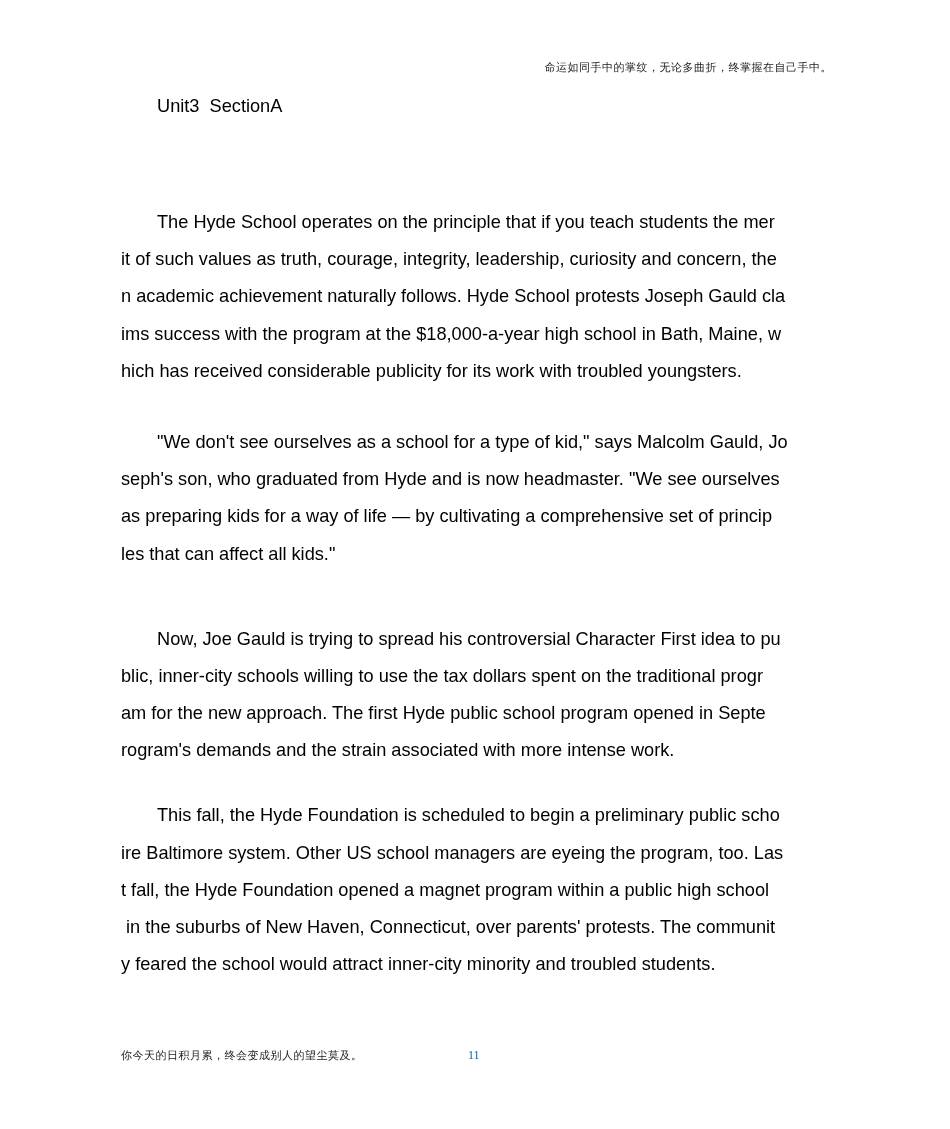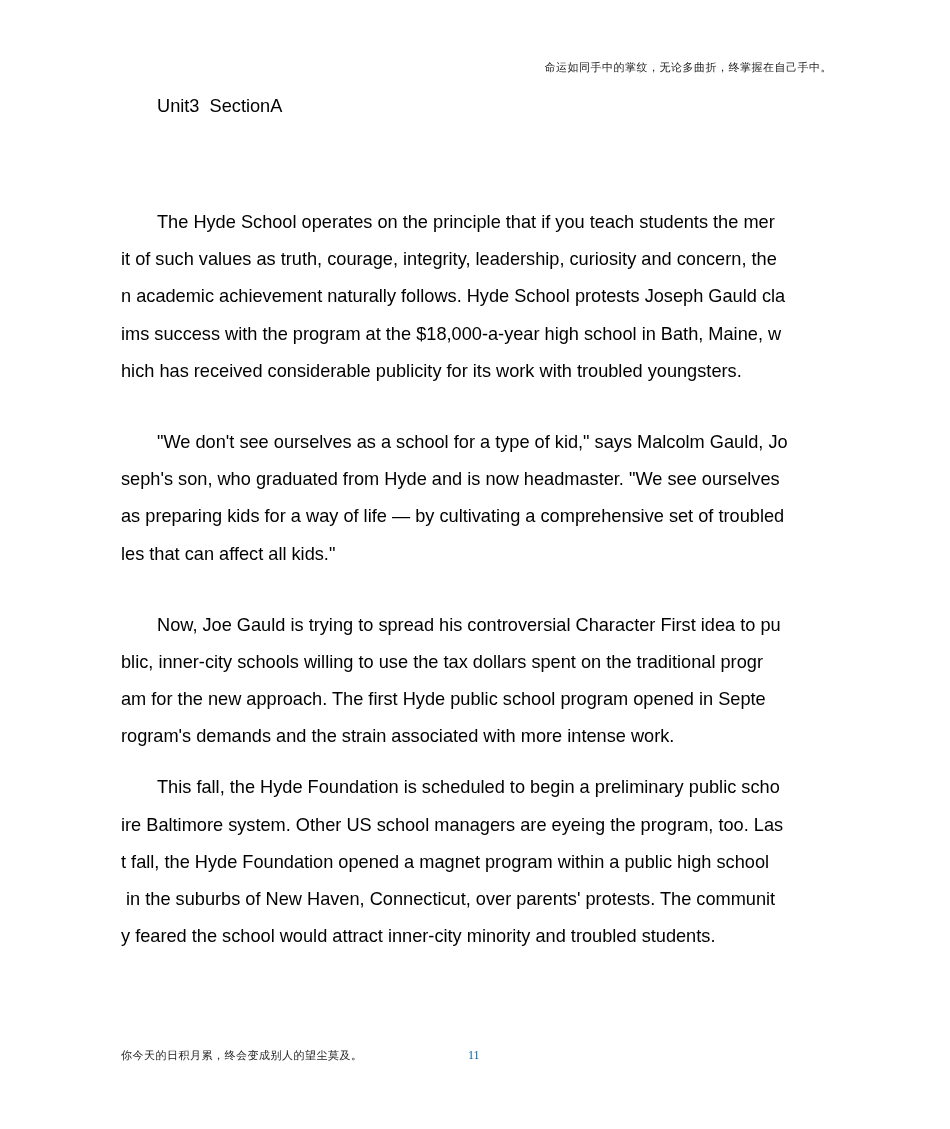--- a/index.html
+++ b/index.html
@@ -62,43 +62,43 @@
       display: block;
       height: 37.2px;
       line-height: 37.2px;
       white-space: pre;
     }
     .line.first {
       padding-left: 36px;
     }
     #p1 { margin-top: 84px; }
     #p2 { margin-top: 34px; }
-    #p3 { margin-top: 34px; }
-    #p4 { margin-top: 14px; }
+    #p3 { margin-top: 48px; }
+    #p4 { margin-top: 28px; }
   </style>
 </head>
 <body>
 
 <div class="header-motto">命运如同手中的掌纹，无论多曲折，终掌握在自己手中。</div>
 
 <div class="content">
   <div class="section-title">Unit3  SectionA</div>
 
   <div class="paragraph" id="p1">
     <span class="line first">The Hyde School operates on the principle that if you teach students the mer</span>
     <span class="line">it of such values as truth, courage, integrity, leadership, curiosity and concern, the</span>
     <span class="line">n academic achievement naturally follows. Hyde School protests Joseph Gauld cla</span>
     <span class="line">ims success with the program at the $18,000-a-year high school in Bath, Maine, w</span>
     <span class="line">hich has received considerable publicity for its work with troubled youngsters.</span>
   </div>
 
   <div class="paragraph" id="p2">
     <span class="line first">"We don't see ourselves as a school for a type of kid," says Malcolm Gauld, Jo</span>
     <span class="line">seph's son, who graduated from Hyde and is now headmaster. "We see ourselves</span>
-    <span class="line">as preparing kids for a way of life — by cultivating a comprehensive set of troubled</span>
+    <span class="line">as preparing kids for a way of life — by cultivating a comprehensive set of princip</span>
     <span class="line">les that can affect all kids."</span>
   </div>
 
   <div class="paragraph" id="p3">
     <span class="line first">Now, Joe Gauld is trying to spread his controversial Character First idea to pu</span>
     <span class="line">blic, inner-city schools willing to use the tax dollars spent on the traditional progr</span>
     <span class="line">am for the new approach. The first Hyde public school program opened in Septe</span>
     <span class="line">rogram's demands and the strain associated with more intense work.</span>
   </div>
 

